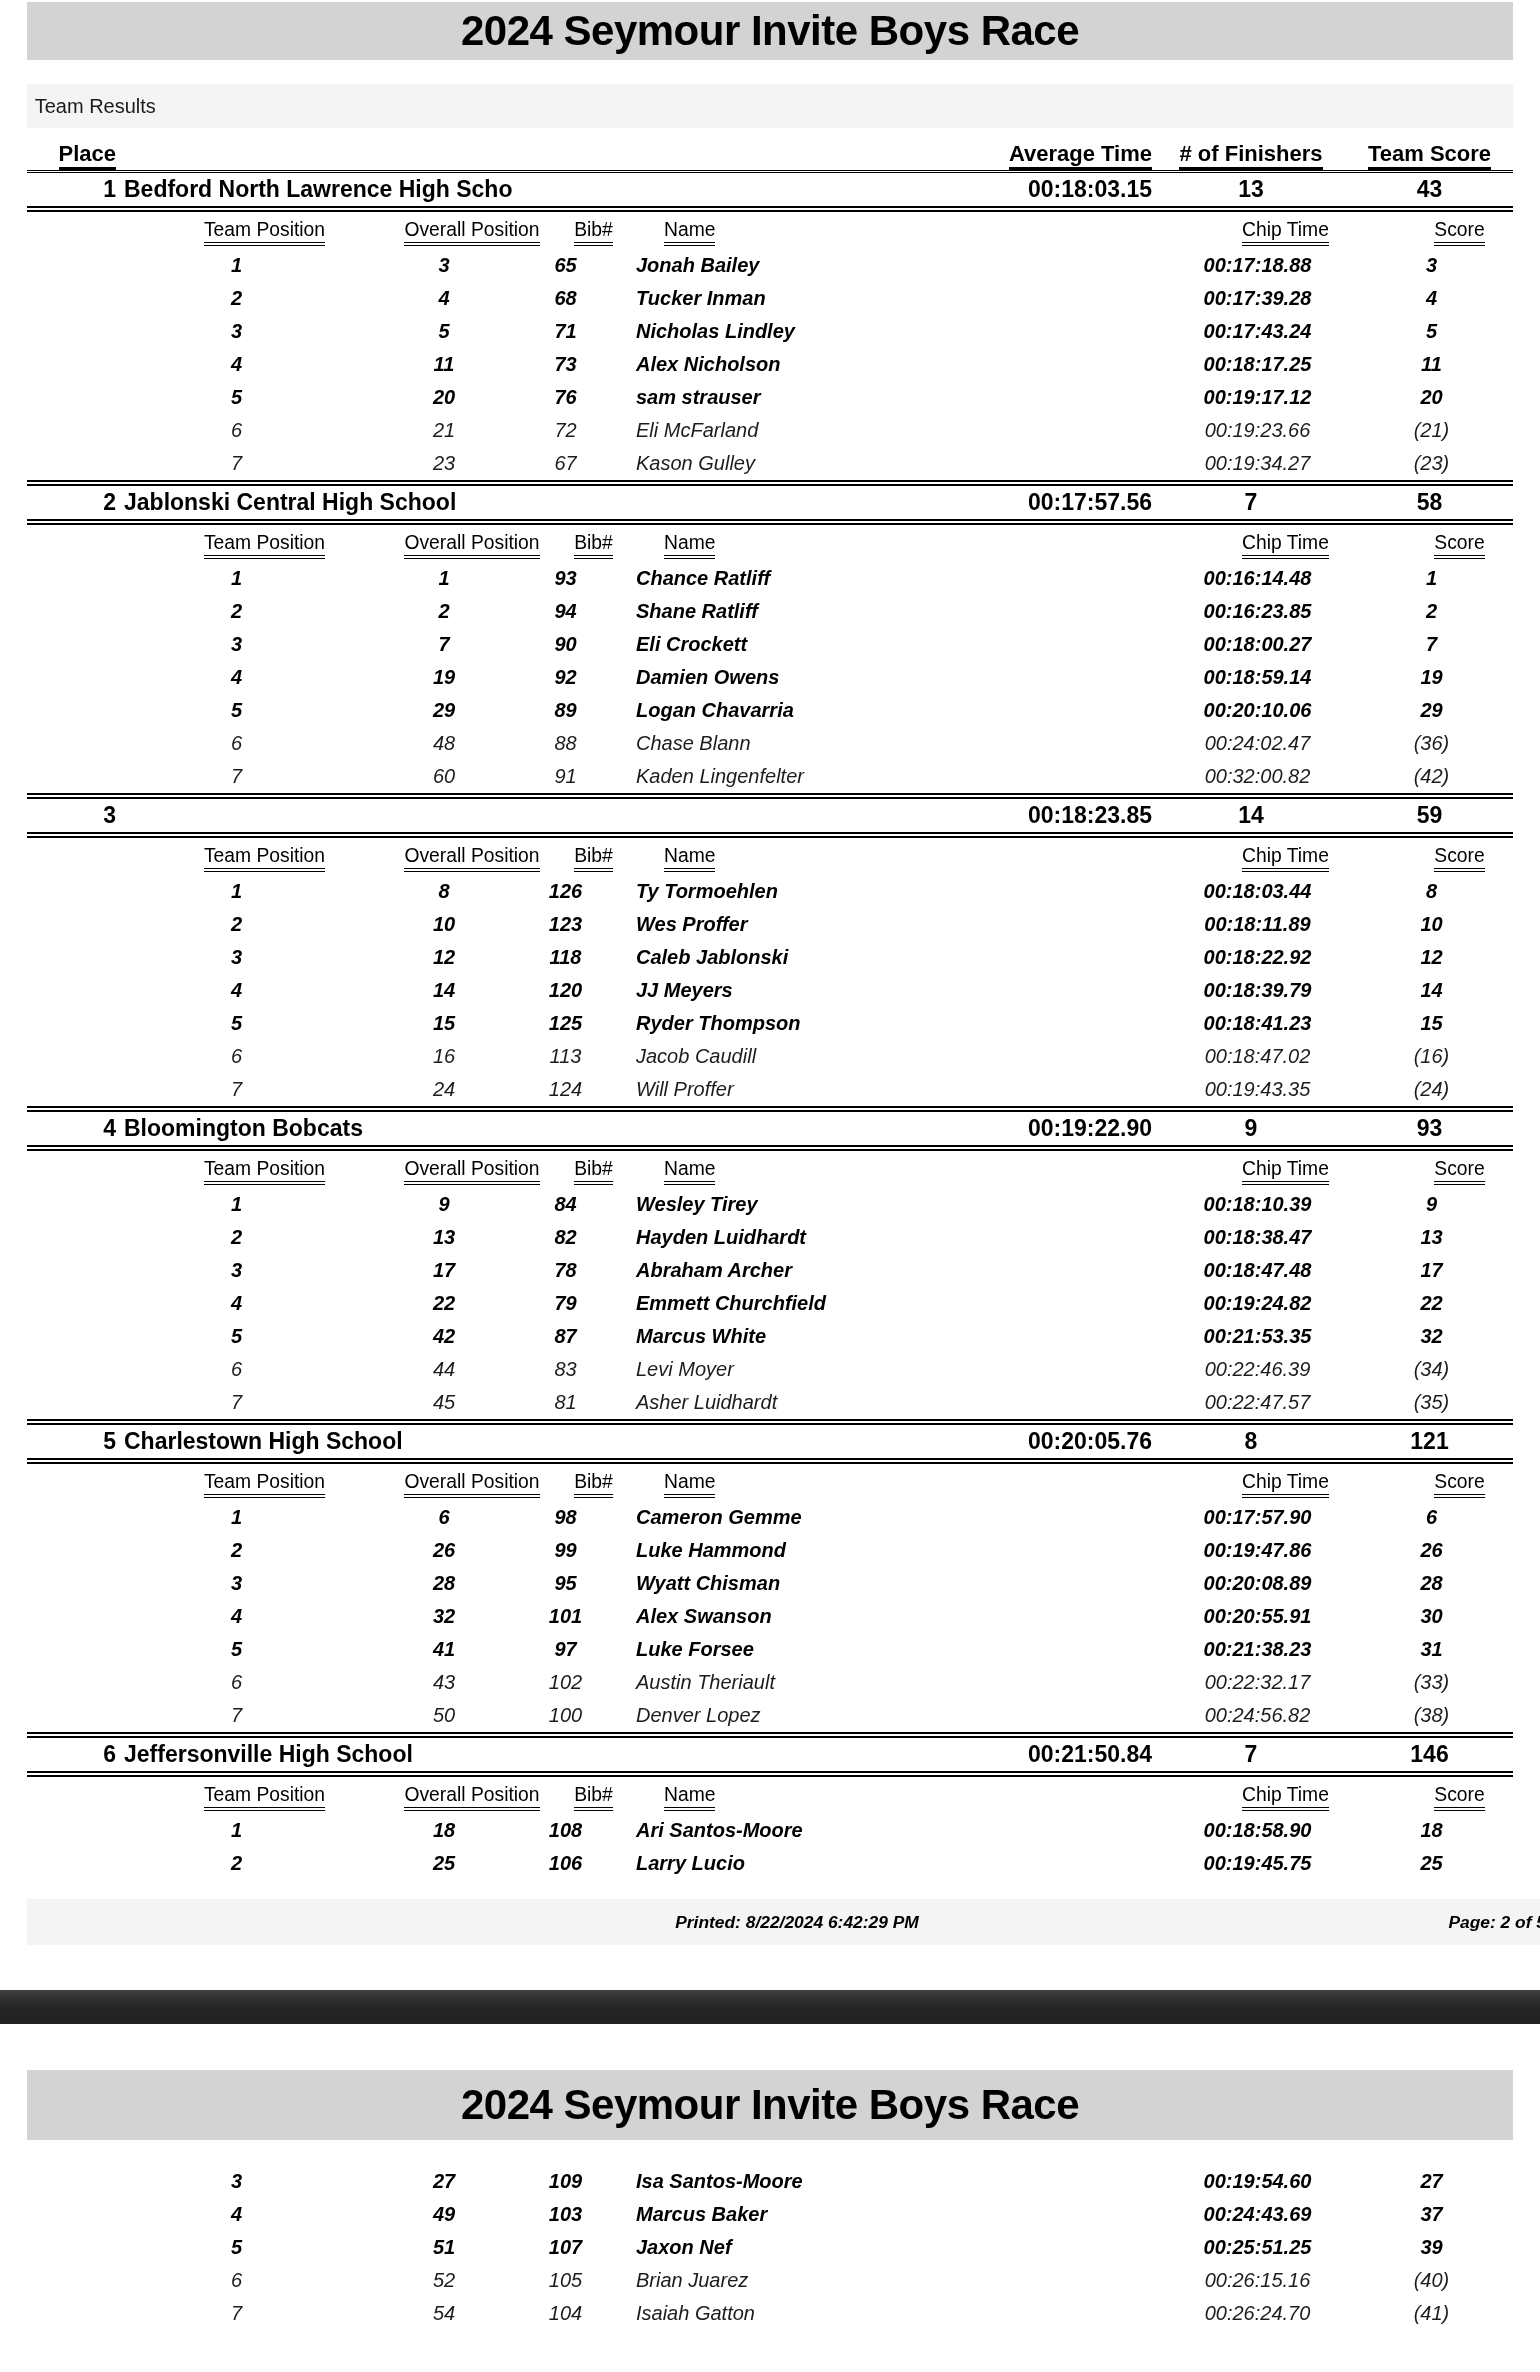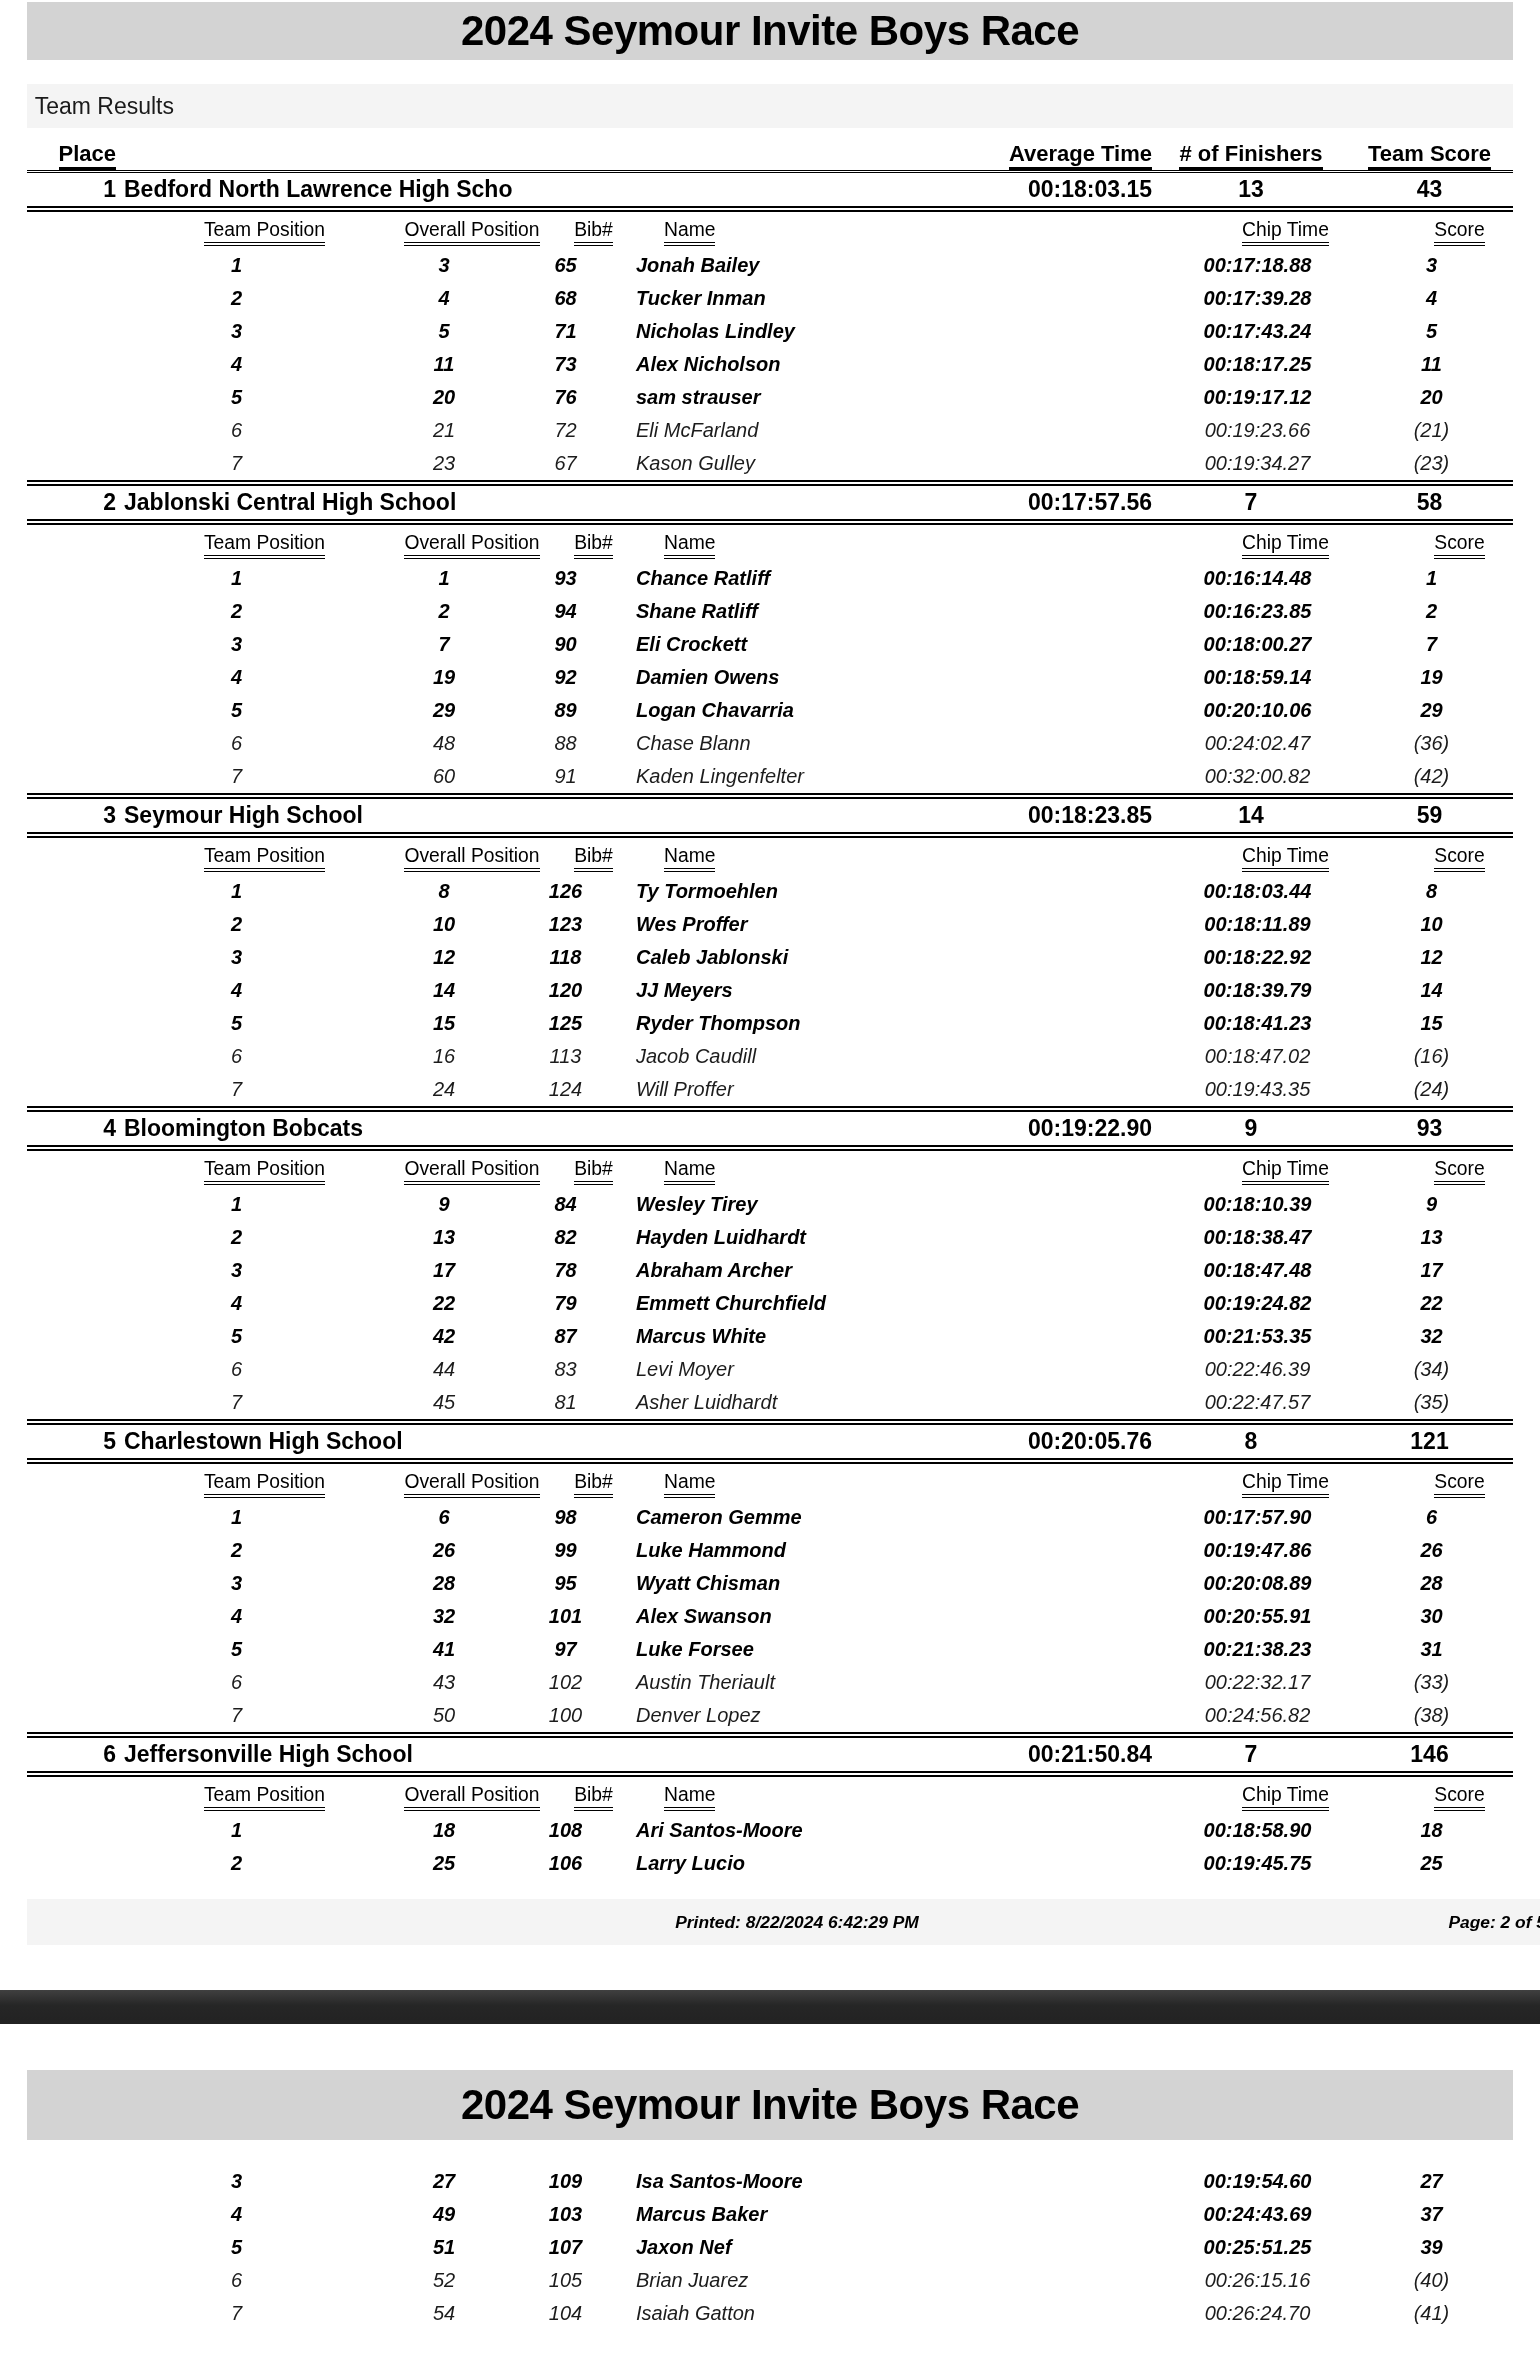--- a/index.html
+++ b/index.html
@@ -12,21 +12,21 @@
     font-family:"Liberation Sans", sans-serif; color:var(--ink);
   }
   .banner{
     margin:1.9px 27px 0 27px; height:58px; background:var(--banner);
     text-align:center; line-height:58px;
   }
   .banner2{ margin:46px 27px 0 27px; height:70px; line-height:70px; }
   .title{ font-size:42px; font-weight:bold; letter-spacing:-0.5px; }
   .band{
     margin:24px 27px 0 27px; height:44px; background:var(--band);
-    line-height:44px; font-size:23px; padding-left:7.7px; color:#1a1a1a;
+    line-height:44px; font-size:20px; padding-left:7.7px; color:#1a1a1a;
   }
   .row{ position:relative; width:100%; }
   .cell{ position:absolute; white-space:nowrap; }
   .lbl{ display:inline-block; line-height:1.04; }
   .u-solid{ border-bottom:3.9px solid #000; padding-bottom:1.9px; }
   .u-double{ border-bottom:4.8px double #000; padding-bottom:1px; }
 
   
   .mainhead{ margin-top:13.5px; height:29px; font-size:22px; font-weight:bold; }
   .mainhead .cell{ bottom:0; }
@@ -231,21 +231,20 @@
         <span class="cell s-tpos">7</span>
         <span class="cell s-opos">60</span>
         <span class="cell s-bib">91</span>
         <span class="cell s-name">Kaden Lingenfelter</span>
         <span class="cell s-chip">00:32:00.82</span>
         <span class="cell s-score">(42)</span>
       </div>
       <div class="rule rule7"></div>
       <div class="row summary">
         <span class="cell c-place">3</span>
-        <span class="cell c-team">Seymour High School</span>
         <span class="cell c-avg">00:18:23.85</span>
         <span class="cell c-fin">14</span>
         <span class="cell c-tscore">59</span>
       </div>
       <div class="rule rule7"></div>
       <div class="row subhead">
         <span class="cell s-tpos"><span class="lbl u-double">Team Position</span></span>
         <span class="cell s-opos"><span class="lbl u-double">Overall Position</span></span>
         <span class="cell s-bib"><span class="lbl u-double">Bib#</span></span>
         <span class="cell s-name"><span class="lbl u-double">Name</span></span>

